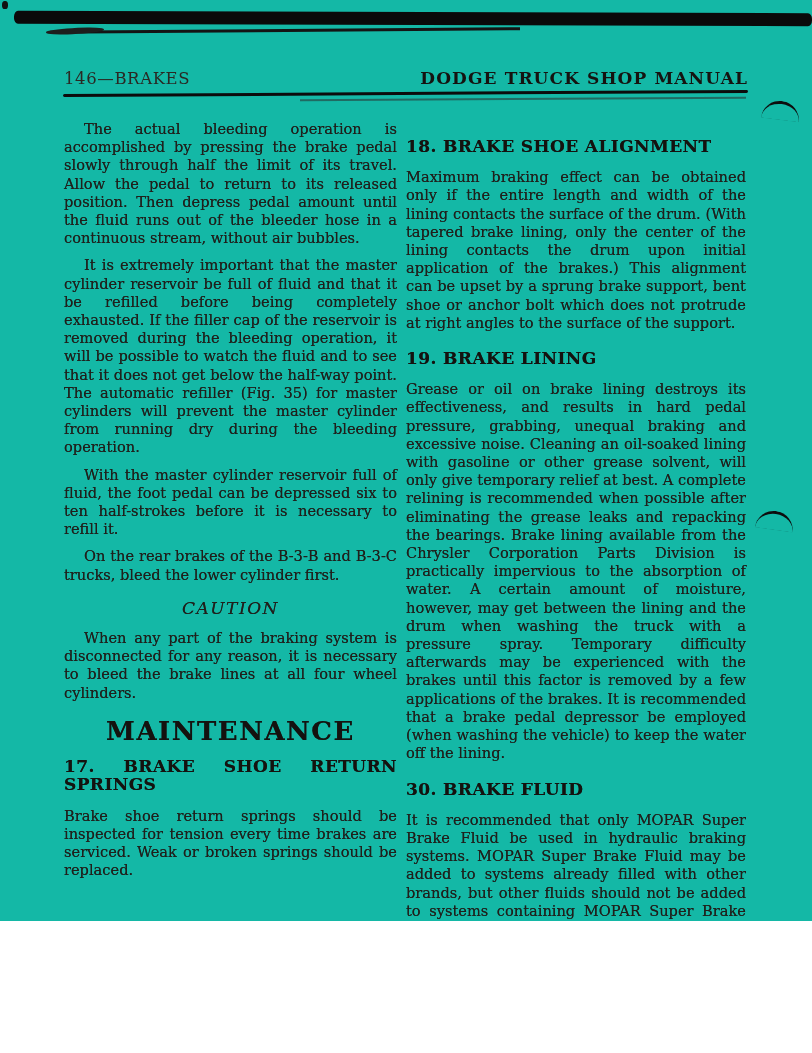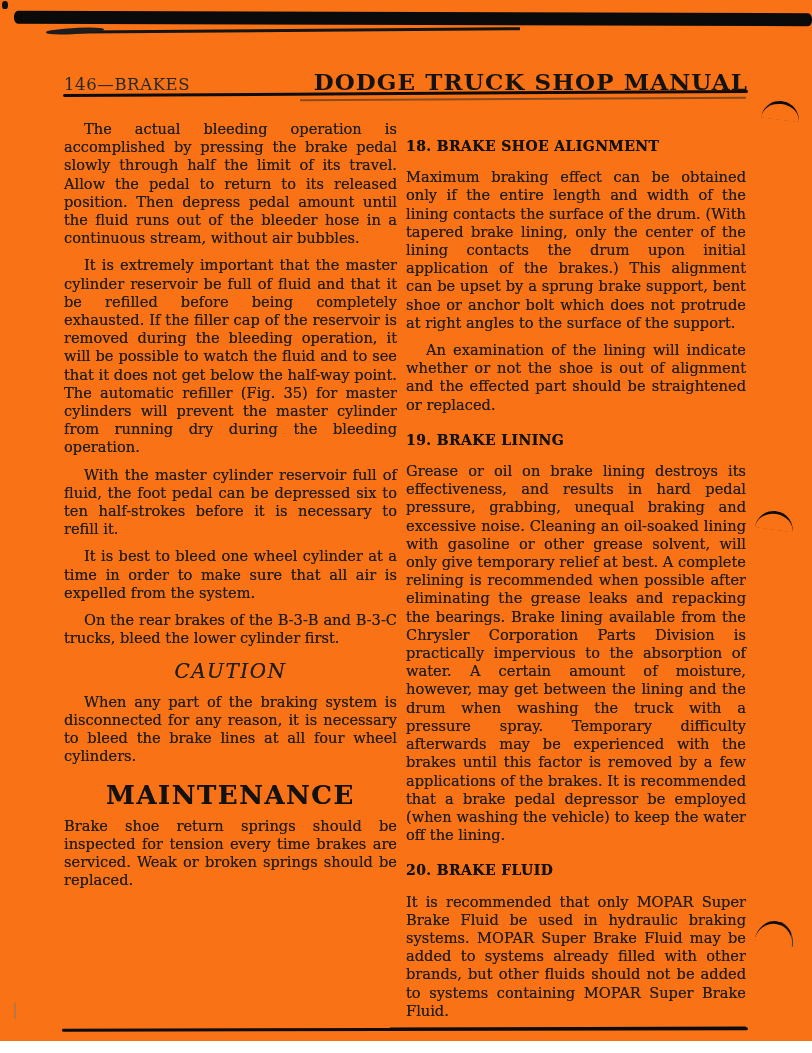--- a/index.html
+++ b/index.html
@@ -1,17 +1,17 @@
 <!DOCTYPE html>
 <html lang="en"><head>
 <meta charset="utf-8">
 <style>
   html,body{margin:0;padding:0;}
   body{width:812px;height:1053px;font-family:"DejaVu Serif","Liberation Serif",serif;}
-  .page{position:relative;width:812px;height:1041px;background:#f97316;overflow:hidden;color:#201e1b;}
+  .page{position:relative;width:812px;height:921px;background:#14b8a6;overflow:hidden;color:#201e1b;}
 
   
   .band-top{position:absolute;left:14px;top:12px;width:798px;height:13px;background:#0a0a0a;transform:rotate(0.18deg);border-radius:4px/45%;}
   .band-underline{position:absolute;left:50px;top:29px;width:470px;height:2.6px;background:#141414;transform:rotate(-0.45deg);}
   .band-scribble{position:absolute;left:46px;top:28px;width:58px;height:6px;background:#1d1d1d;border-radius:45%;transform:rotate(-3deg);}
   .corner-dot{position:absolute;left:2px;top:1px;width:6px;height:8px;background:#111;border-radius:45%;}
   .edge-tick{position:absolute;left:14px;top:1003px;width:2px;height:16px;background:#777;opacity:.45;}
 
   .header-rule{position:absolute;left:63px;top:92px;width:685px;height:3.4px;background:#0c0c0c;transform:rotate(-0.35deg);border-radius:2px;}
   .header-rule-echo{position:absolute;left:300px;top:98px;width:446px;height:1.6px;background:#2a2a2a;opacity:.55;transform:rotate(-0.3deg);}
@@ -19,32 +19,32 @@
   .bottom-rule-echo{position:absolute;left:390px;top:1026.5px;width:356px;height:2.4px;background:#0c0c0c;transform:rotate(-0.15deg);}
 
   .curl{position:absolute;width:38px;height:16px;border-top:3.6px solid #0d0d0d;border-radius:50%/100% 100% 0 0;}
   .curl.c1{left:762px;top:101px;transform:rotate(7deg);}
   .curl.c2{left:756px;top:511px;transform:rotate(8deg);}
   .curl.c3{left:756px;top:921px;transform:rotate(10deg);border-right:1.5px solid #444;height:20px;}
 
   
   .header{position:absolute;left:64px;top:68px;width:684px;display:flex;justify-content:space-between;align-items:baseline;}
   .page-label{font-size:16.5px;letter-spacing:.6px;color:#2a2823;}
-  .manual-title{font-size:23px;font-weight:700;letter-spacing:1.1px;color:#151310;}
+  .manual-title{font-size:17px;font-weight:700;letter-spacing:1.1px;color:#151310;}
 
   
   .col{position:absolute;top:120px;text-align:justify;font-size:14.6px;line-height:18.2px;color:#211f1b;text-shadow:0 0 .35px rgba(20,18,14,.75);}
   .col.left{left:64px;width:333px;}
   .col.right{left:406px;width:340px;}
   .col p{margin:0 0 9px;}
   .col p.ind{text-indent:20px;}
-  .caution-h{margin:15px 0 12px;text-align:center;font-style:italic;font-size:20px;letter-spacing:1.5px;font-weight:500;}
+  .caution-h{margin:15px 0 12px;text-align:center;font-style:italic;font-size:17px;letter-spacing:1.5px;font-weight:500;}
   .caution-p{font-style:italic;}
   .maint-h{margin:20px 0 13px;text-align:center;font-size:26px;font-weight:700;letter-spacing:1.5px;color:#14120f;}
-  .num-h{margin:17px 0 13px;font-size:14px;font-weight:700;letter-spacing:.4px;color:#14120f;}
+  .num-h{margin:17px 0 13px;font-size:17px;font-weight:700;letter-spacing:.4px;color:#14120f;}
 </style>
 </head>
 <body>
 
 <div class="page">
 
   <div class="band-top"></div>
   <div class="band-underline"></div>
   <div class="band-scribble"></div>
   <div class="corner-dot"></div>
@@ -57,33 +57,32 @@
     <div class="page-label">146—BRAKES</div>
     <div class="manual-title">DODGE TRUCK SHOP MANUAL</div>
   </header>
   <div class="header-rule"></div>
   <div class="header-rule-echo"></div>
 
   <section class="col left">
     <p class="ind">The actual bleeding operation is accomplished by pressing the brake pedal slowly through half the limit of its travel. Allow the pedal to return to its released position. Then depress pedal amount until the fluid runs out of the bleeder hose in a continuous stream, without air bubbles.</p>
     <p class="ind">It is extremely important that the master cylinder reservoir be full of fluid and that it be refilled before being completely exhausted. If the filler cap of the reservoir is removed during the bleeding operation, it will be possible to watch the fluid and to see that it does not get below the half-way point. The automatic refiller (Fig. 35) for master cylinders will prevent the master cylinder from running dry during the bleeding operation.</p>
     <p class="ind">With the master cylinder reservoir full of fluid, the foot pedal can be depressed six to ten half-strokes before it is necessary to refill it.</p>
-    <p class="ind">It is best to bleed one wheel cylinder at a time in order to make sure that all air is expelled from the system.</p>
     <p class="ind">On the rear brakes of the B-3-B and B-3-C trucks, bleed the lower cylinder first.</p>
     <div class="caution-h">CAUTION</div>
     <p class="ind">When any part of the braking system is disconnected for any reason, it is necessary to bleed the brake lines at all four wheel cylinders.</p>
     <div class="maint-h">MAINTENANCE</div>
+    <div class="num-h">17. BRAKE SHOE RETURN SPRINGS</div>
     <p>Brake shoe return springs should be inspected for tension every time brakes are serviced. Weak or broken springs should be replaced.</p>
   </section>
 
   <section class="col right">
     <div class="num-h">18. BRAKE SHOE ALIGNMENT</div>
     <p>Maximum braking effect can be obtained only if the entire length and width of the lining contacts the surface of the drum. (With tapered brake lining, only the center of the lining contacts the drum upon initial application of the brakes.) This alignment can be upset by a sprung brake support, bent shoe or anchor bolt which does not protrude at right angles to the surface of the support.</p>
-    <p class="ind">An examination of the lining will indicate whether or not the shoe is out of alignment and the effected part should be straightened or replaced.</p>
     <div class="num-h">19. BRAKE LINING</div>
     <p>Grease or oil on brake lining destroys its effectiveness, and results in hard pedal pressure, grabbing, unequal braking and excessive noise. Cleaning an oil-soaked lining with gasoline or other grease solvent, will only give temporary relief at best. A complete relining is recommended when possible after eliminating the grease leaks and repacking the bearings. Brake lining available from the Chrysler Corporation Parts Division is practically impervious to the absorption of water. A certain amount of moisture, however, may get between the lining and the drum when washing the truck with a pressure spray. Temporary difficulty afterwards may be experienced with the brakes until this factor is removed by a few applications of the brakes. It is recommended that a brake pedal depressor be employed (when washing the vehicle) to keep the water off the lining.</p>
-    <div class="num-h">20. BRAKE FLUID</div>
+    <div class="num-h">30. BRAKE FLUID</div>
     <p>It is recommended that only MOPAR Super Brake Fluid be used in hydraulic braking systems. MOPAR Super Brake Fluid may be added to systems already filled with other brands, but other fluids should not be added to systems containing MOPAR Super Brake Fluid.</p>
   </section>
 
   <div class="bottom-rule"></div>
   <div class="bottom-rule-echo"></div>
 </div>
 
 </body></html>

